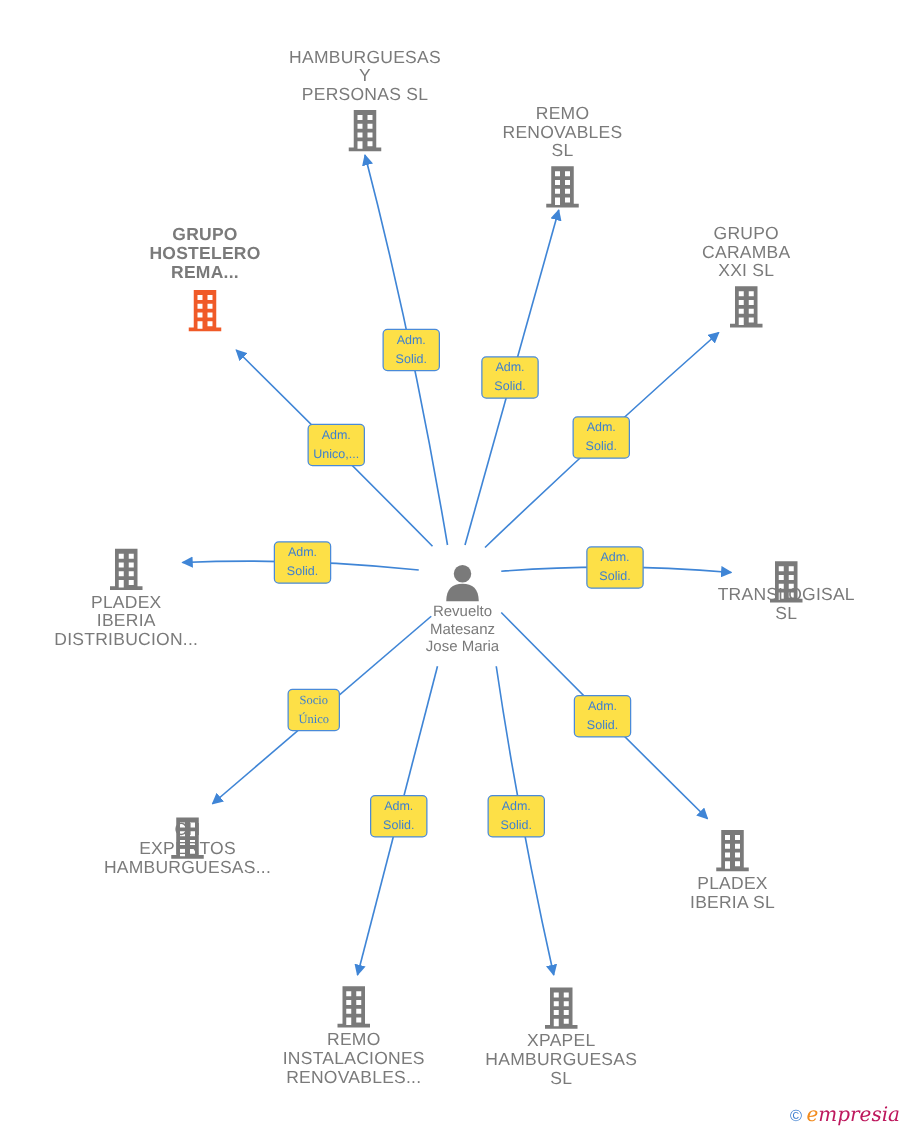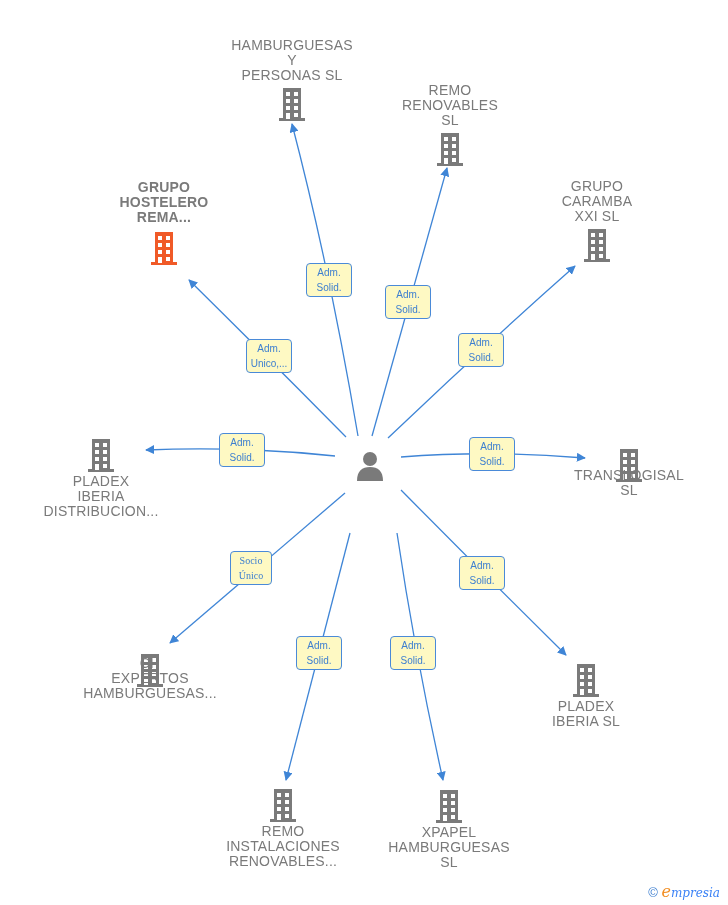--- a/index.html
+++ b/index.html
@@ -4,28 +4,28 @@
 <style>
   html, body { margin: 0; padding: 0; background: #ffffff; }
   body { width: 728px; height: 905px; position: relative; overflow: hidden;
          font-family: "Liberation Sans", "DejaVu Sans", sans-serif; }
   #graph { position: absolute; left: 0; top: 0; width: 728px; height: 905px; }
   .node { position: absolute; width: 160px; text-align: center; }
   .node-label { font-size: 14px; line-height: 15px; color: #7a7a7a; letter-spacing: 0.2px; }
   .node-label.bold { font-weight: bold; }
   .node-label div { white-space: nowrap; }
   .bld { display: block; margin: 0 auto; }
-  .edge-label { position: absolute; background: #fef9c3; border: 1.3px solid #4a8ad8;
+  .edge-label { position: absolute; background: #fde047; border: 1.3px solid #4a8ad8;
                 border-radius: 4px; color: #3d7fd0; font-size: 10px; line-height: 15px;
                 text-align: center; padding: 1px 3px; box-sizing: border-box; }
   .edge-label div { white-space: nowrap; }
   .center { position: absolute; width: 120px; text-align: center; }
   .center-label { font-size: 12px; line-height: 14px; color: #7a7a7a; }
   .footer { position: absolute; right: 8px; bottom: 4px; font-size: 13px; color: #3d7fd0; }
-  .footer .brand { font-family: "DejaVu Serif", serif; font-style: italic; color: #3b82f6; font-size: 12px; }
+  .footer .brand { font-family: "DejaVu Serif", serif; font-style: italic; color: #be185d; font-size: 16px; }
   .footer .brand-e { color: #f28c1f; font-size: 16px; font-style: italic; font-family: "DejaVu Serif", serif; }
 </style>
 </head>
 <body>
 
 <svg id="graph" xmlns="http://www.w3.org/2000/svg" width="728" height="905">
   <defs>
     <marker id="arrow" viewBox="0 0 10 10" refX="9" refY="5" markerWidth="7" markerHeight="7" orient="auto-start-reverse">
       <path d="M0,0 L10,5 L0,10 z" fill="#3f85d6"></path>
     </marker>
@@ -273,18 +273,23 @@
       <div>Adm.</div>
       <div>Solid.</div>
     </div>
   </div>
 
 <div class="center" id="center-node" style="left:310px; top:450px;">
   <svg class="bld" width="30" height="32" viewBox="0 0 30 32">
     <circle cx="15" cy="9" r="7" fill="#7a7a7a"></circle>
     <path d="M2,31 C2,21 7,17 15,17 C23,17 28,21 28,31 Z" fill="#7a7a7a"></path>
   </svg>
+  <div class="center-label">
+    <div>Revuelto</div>
+    <div>Matesanz</div>
+    <div>Jose Maria</div>
+  </div>
 </div>
 
 <div class="footer">
   <span>©</span>
   <span class="brand-e">e</span><span class="brand">mpresia</span>
 </div>
 
 </body></html>

